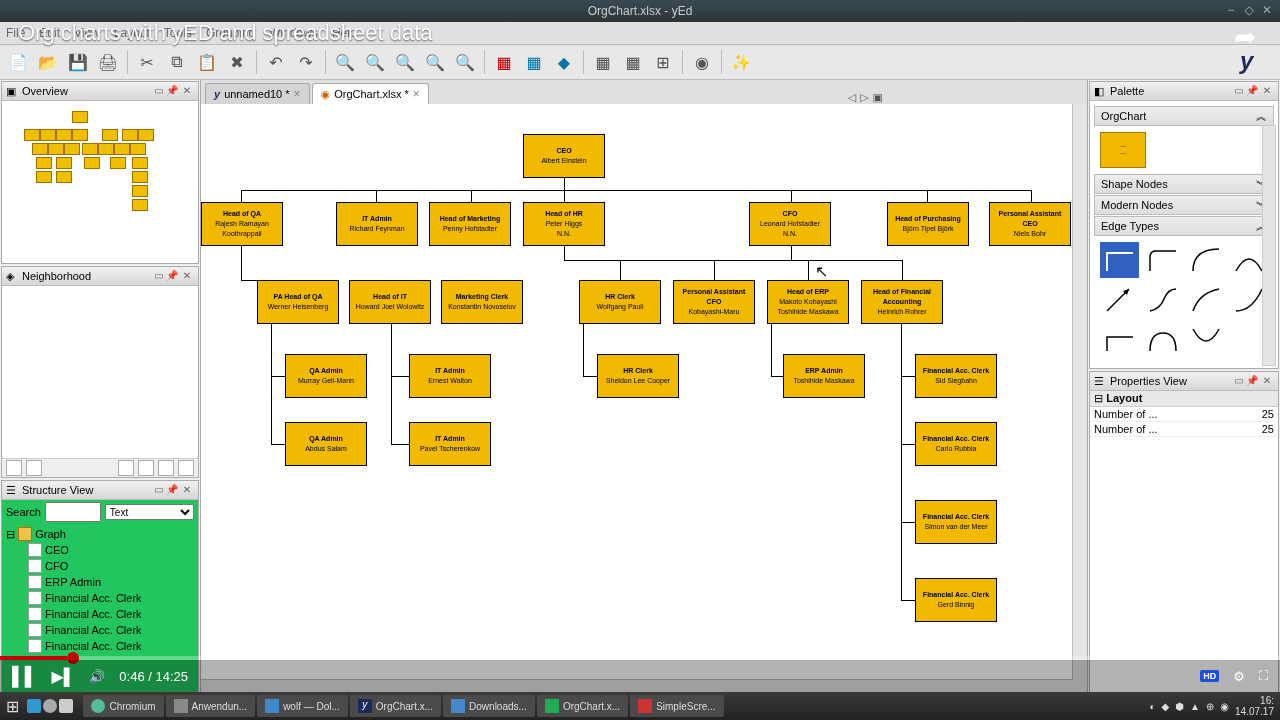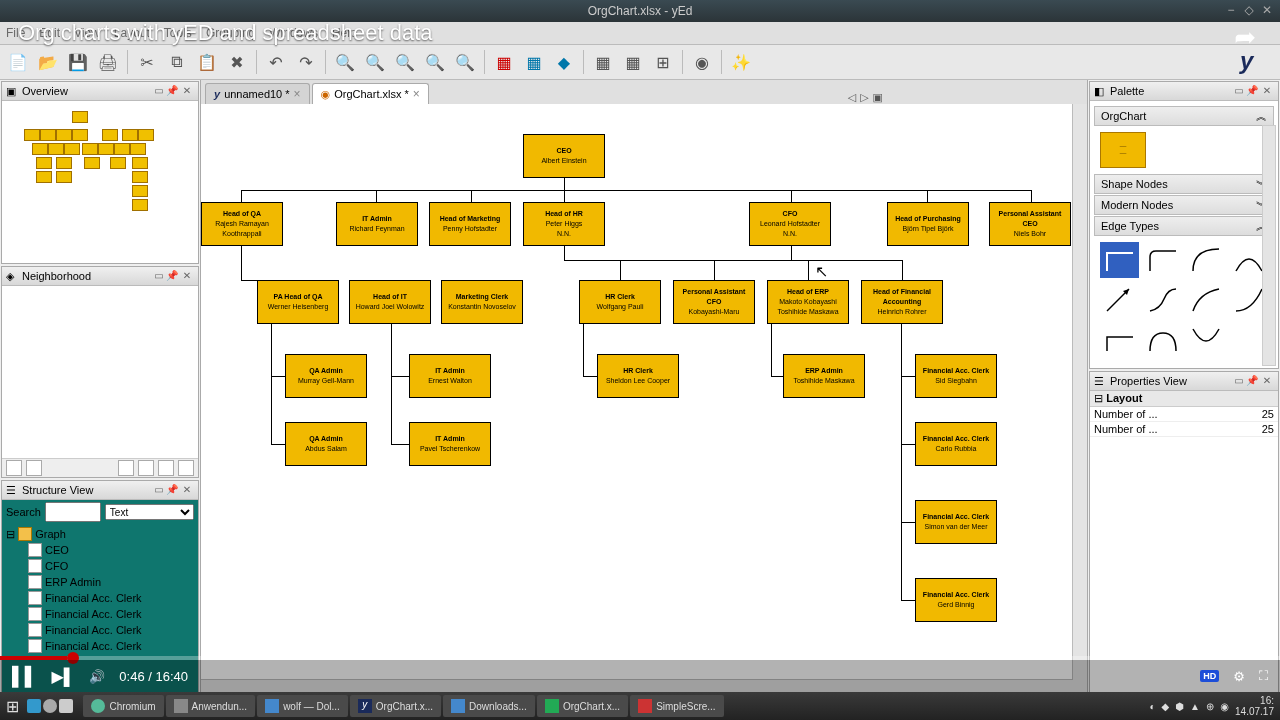--- a/index.html
+++ b/index.html
@@ -18,21 +18,21 @@
 .panel{border:1px solid #aaa;margin:1px;display:flex;flex-direction:column;background:#f6f6f6;}
 .panel-head{height:18px;background:linear-gradient(#f0f0f0,#d8d8d8);display:flex;align-items:center;padding:0 4px;font-size:11px;border-bottom:1px solid #bbb;}
 .panel-head .ttl-icon{width:12px;height:12px;margin-right:4px;display:inline-block;}
 .panel-head .spacer{flex:1;}
 .panel-head .pbtn{width:14px;height:12px;font-size:10px;color:#666;text-align:center;}
 .overview-body{height:150px;background:#fff;position:relative;padding:6px;}
 .ov-mini{display:inline-block;background:#f0c000;border:1px solid #a07000;position:absolute;}
 .neigh-body{height:172px;background:#fff;}
 .neigh-tools{height:18px;display:flex;align-items:center;gap:4px;padding:0 4px;border-top:1px solid #ccc;background:#eee;}
 .neigh-tools span{width:14px;height:14px;border:1px solid #aaa;background:#fff;font-size:8px;}
-.struct-body{flex:1;background:#0f766e;overflow:hidden;display:flex;flex-direction:column;}
+.struct-body{flex:1;background:#22c55e;overflow:hidden;display:flex;flex-direction:column;}
 .search-row{display:flex;align-items:center;padding:2px 4px;gap:4px;font-size:11px;}
 .search-row input{width:48px;height:14px;font-size:10px;}
 .search-row select{height:16px;font-size:10px;flex:1;}
 .tree{flex:1;overflow:auto;font-size:11px;padding:2px 0 2px 4px;}
 .tree-item{display:flex;align-items:center;height:16px;gap:3px;white-space:nowrap;}
 .tree-root{margin-left:0;}
 .tree-child{margin-left:22px;}
 .tree-icon{width:12px;height:12px;display:inline-block;}
 .folder{background:#f3c04a;border:1px solid #aa7700;}
 .file{background:#fff;border:1px solid #999;}
@@ -536,21 +536,21 @@
 </div>
 
 <div class="progress">
     <div class="bar"></div>
     <div class="dot"></div>
   </div>
 <div class="video-ctrl">
   <span style="font-size:18px">▌▌</span>
   <span style="font-size:16px">▶▌</span>
   <span>🔊</span>
-  <span><span>0:46</span> / <span>16:40</span></span>
+  <span><span>0:46</span> / <span>14:25</span></span>
   <span style="flex:1"></span>
   <span style="background:#1d4ed8;border-radius:2px;padding:1px 3px;font-size:9px;font-weight:bold">HD</span>
   <span>⚙</span>
   <span>⛶</span>
 </div>
 
 <div class="taskbar">
   <span style="font-size:16px;margin-right:6px">⊞</span>
   <span class="task-icon" style="background:#39c;border-radius:2px"></span>
   <span class="task-icon" style="background:#aaa;border-radius:50%"></span>

